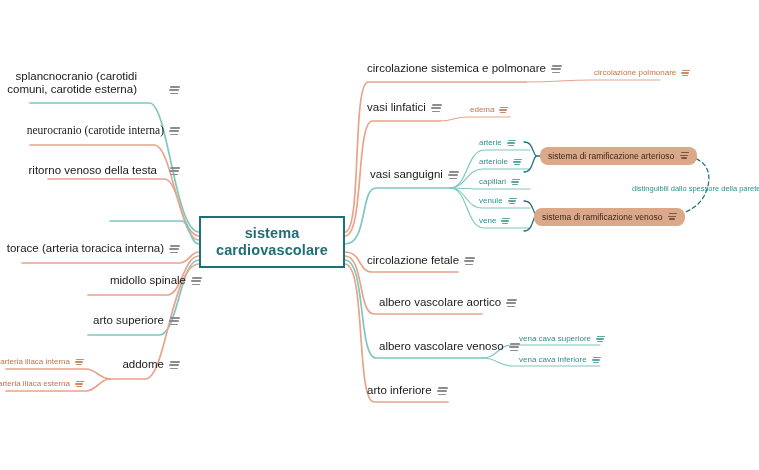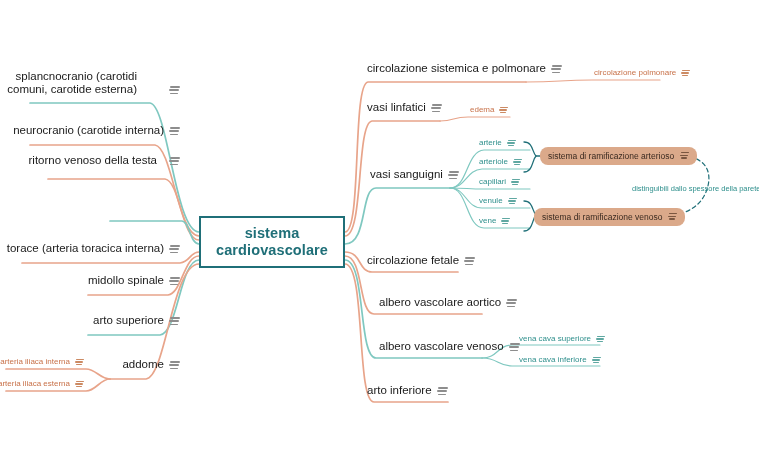--- a/index.html
+++ b/index.html
@@ -170,49 +170,49 @@
       <span>splancnocranio (carotidi</span><br>
       <span>comuni, carotide esterna)</span>
     </span>
     <span class="note-ic">
         <i></i>
         <i></i>
         <i></i>
       </span>
   </div>
 
-  <div class="lbl l" style="left:0;top:124px;width:180px;">
+  <div class="lbl l" style="left:0;top:124px;width:180px;font-family:Liberation Serif, serif;">
     <span class="txt">neurocranio (carotide interna)</span>
     <span class="note-ic">
         <i></i>
         <i></i>
         <i></i>
       </span>
   </div>
 
-  <div class="lbl l" style="left:0;top:154px;width:180px;gap:12px;">
+  <div class="lbl l" style="left:0;top:164px;width:180px;gap:12px;">
     <span class="txt">ritorno venoso della testa</span>
     <span class="note-ic">
         <i></i>
         <i></i>
         <i></i>
       </span>
   </div>
 
 
   <div class="lbl l" style="left:0;top:242px;width:180px;">
     <span class="txt">torace (arteria toracica interna)</span>
     <span class="note-ic">
         <i></i>
         <i></i>
         <i></i>
       </span>
   </div>
 
-  <div class="lbl l" style="left:0;top:274px;width:180px;">
+  <div class="lbl l" style="left:0;top:274px;width:180px;padding-left:22px;">
     <span class="txt">midollo spinale</span>
     <span class="note-ic">
         <i></i>
         <i></i>
         <i></i>
       </span>
   </div>
 
   <div class="lbl l" style="left:0;top:314px;width:180px;">
     <span class="txt">arto superiore</span>

